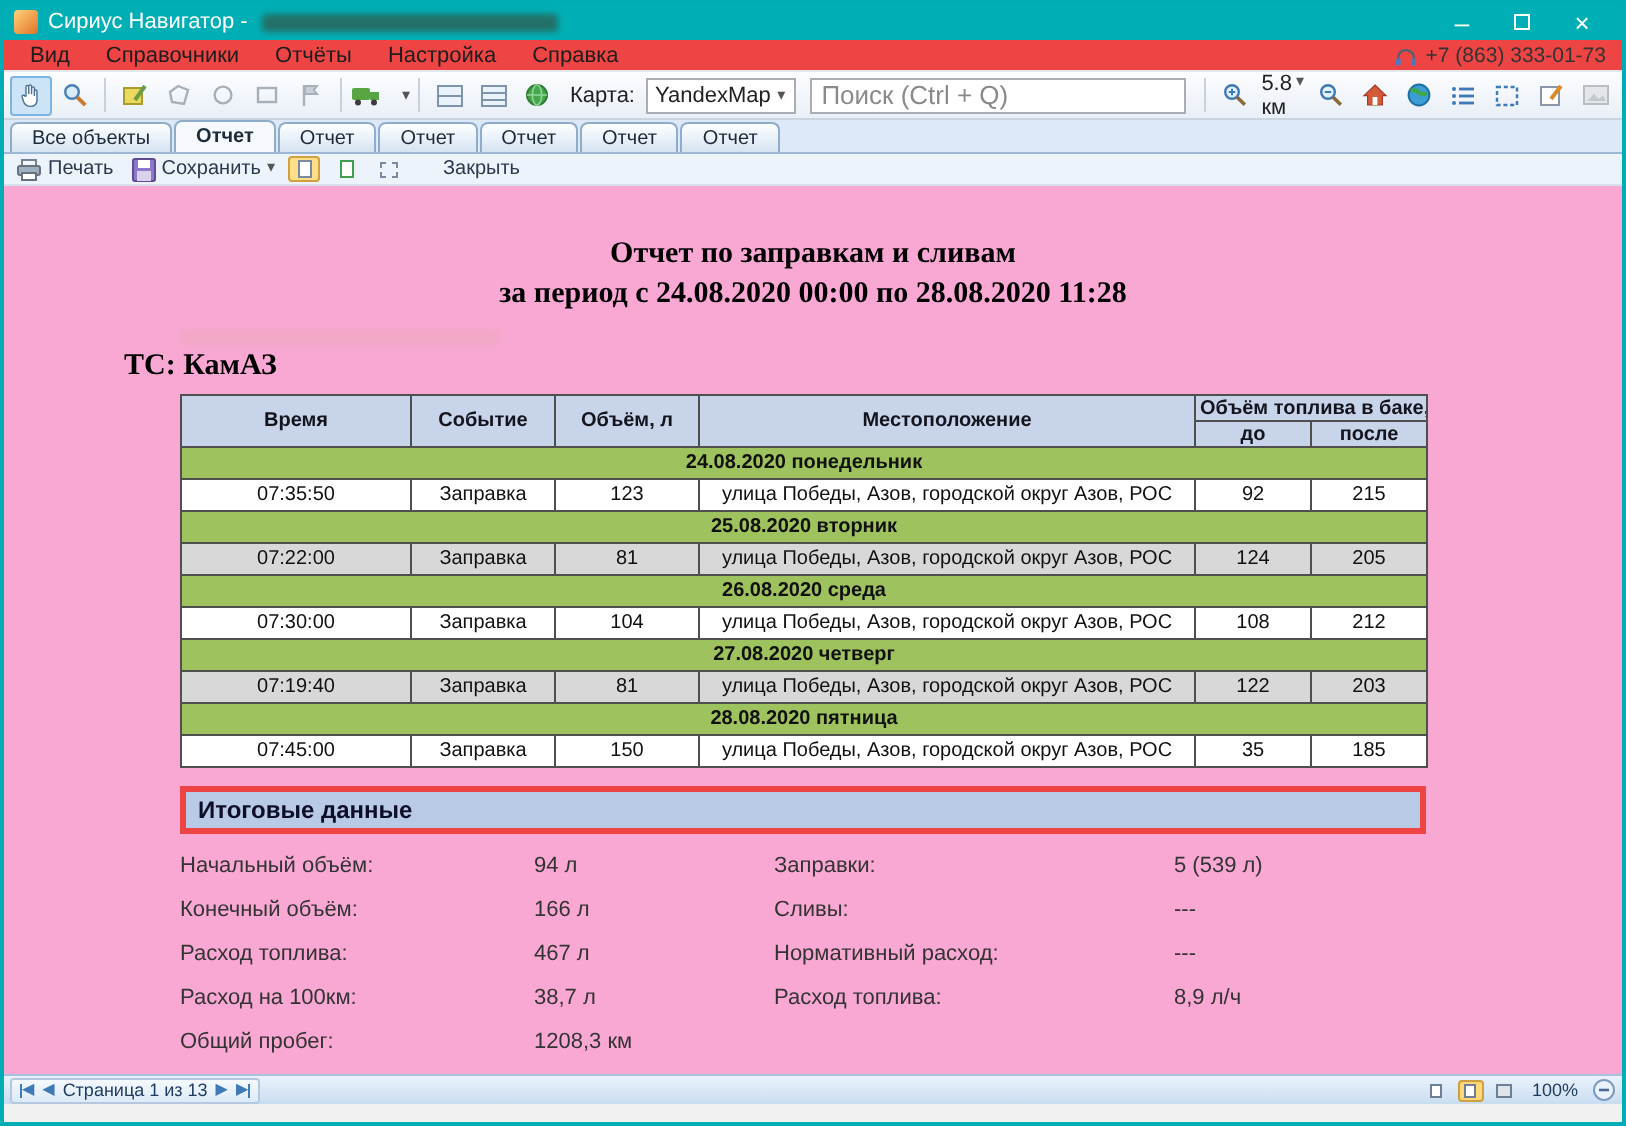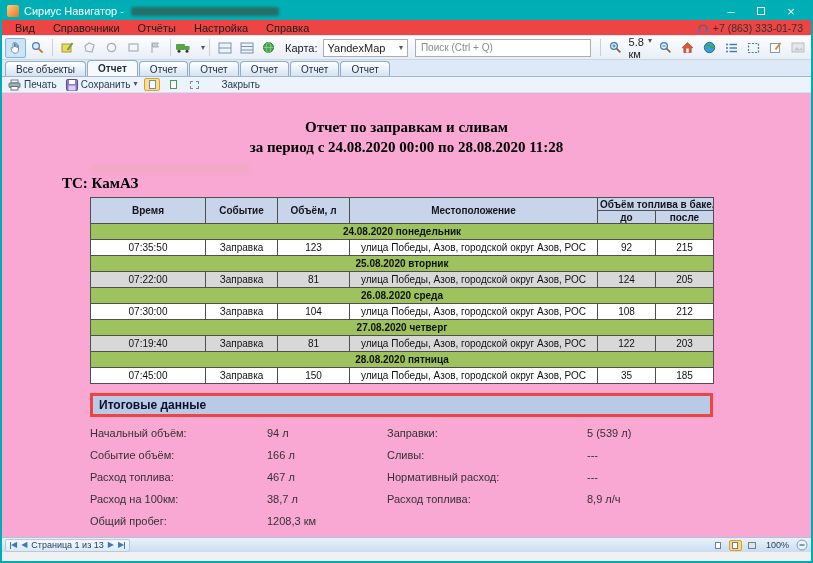--- a/index.html
+++ b/index.html
@@ -21,21 +21,21 @@
   .menu-right{margin-left:auto;display:flex;align-items:flex-end;gap:4px;font-size:10.5px;color:#333;padding-right:4px}
 
   
   .toolbar{height:24px;background:linear-gradient(#FCFDFF,#E9EFF7);display:flex;align-items:center;padding:0 3px;border-bottom:1px solid #CBD5E1;gap:1px;flex:0 0 auto}
   .tbtn{width:21px;height:20px;display:flex;align-items:center;justify-content:center;border-radius:2px;flex:0 0 auto}
   .tbtn.selected{background:#CDE4F7;border:1px solid #7EB4E2}
   .tsep{width:1px;height:17px;background:#C7D1DD;margin:0 3px;flex:0 0 auto}
   .map-label{font-size:11px;margin:0 4px 0 5px;color:#222}
   .combo{width:128px;height:18px;background:#fff;border:1px solid #ABADB3;font-size:11px;display:flex;align-items:center;padding:0 4px;color:#222}
   .caret{margin-left:auto;color:#555;font-size:8px}
-  .search-input{width:268px;height:18px;background:#fff;border:1px solid #ABADB3;font-size:10px;padding:0 5px;margin-left:6px;color:#333;font-family:"Liberation Sans",sans-serif}
+  .search-input{width:268px;height:18px;background:#fff;border:1px solid #ABADB3;font-size:13px;padding:0 5px;margin-left:6px;color:#333;font-family:"Liberation Sans",sans-serif}
   .search-input::placeholder{color:#8a8a8a}
   .scale-ctrl{display:flex;font-size:11px;color:#222;gap:2px;padding:0 2px}
 
   
   .tabbar{height:17px;background:#DDE9F6;display:flex;align-items:flex-end;padding:0 3px;border-bottom:1px solid #9DB8D6;flex:0 0 auto}
   .tab{height:15px;padding:0 10px;font-size:10px;display:flex;align-items:center;background:linear-gradient(#FEFFFF,#D5E3F2);border:1px solid #8FACCB;border-bottom:none;border-radius:4px 4px 0 0;margin-right:1px;color:#1c2a3a;white-space:nowrap}
   .tab.active{background:#F6FAFE;font-weight:bold;height:16px}
 
   
   .reportbar{height:16px;background:#EDF3FA;display:flex;align-items:center;font-size:10px;color:#2a3850;padding:0 4px;gap:5px;border-bottom:1px solid #D6E0EC;flex:0 0 auto}
@@ -379,21 +379,21 @@
     </table>
 
     <div class="sum-bar">Итоговые данные</div>
     <div class="sum-grid">
       <div class="sum-col-left">
           <div class="sum-row">
             <span class="sum-label">Начальный объём:</span>
             <span class="sum-value">94 л</span>
           </div>
           <div class="sum-row">
-            <span class="sum-label">Событие объём:</span>
+            <span class="sum-label">Конечный объём:</span>
             <span class="sum-value">166 л</span>
           </div>
           <div class="sum-row">
             <span class="sum-label">Расход топлива:</span>
             <span class="sum-value">467 л</span>
           </div>
           <div class="sum-row">
             <span class="sum-label">Расход на 100км:</span>
             <span class="sum-value">38,7 л</span>
           </div>

